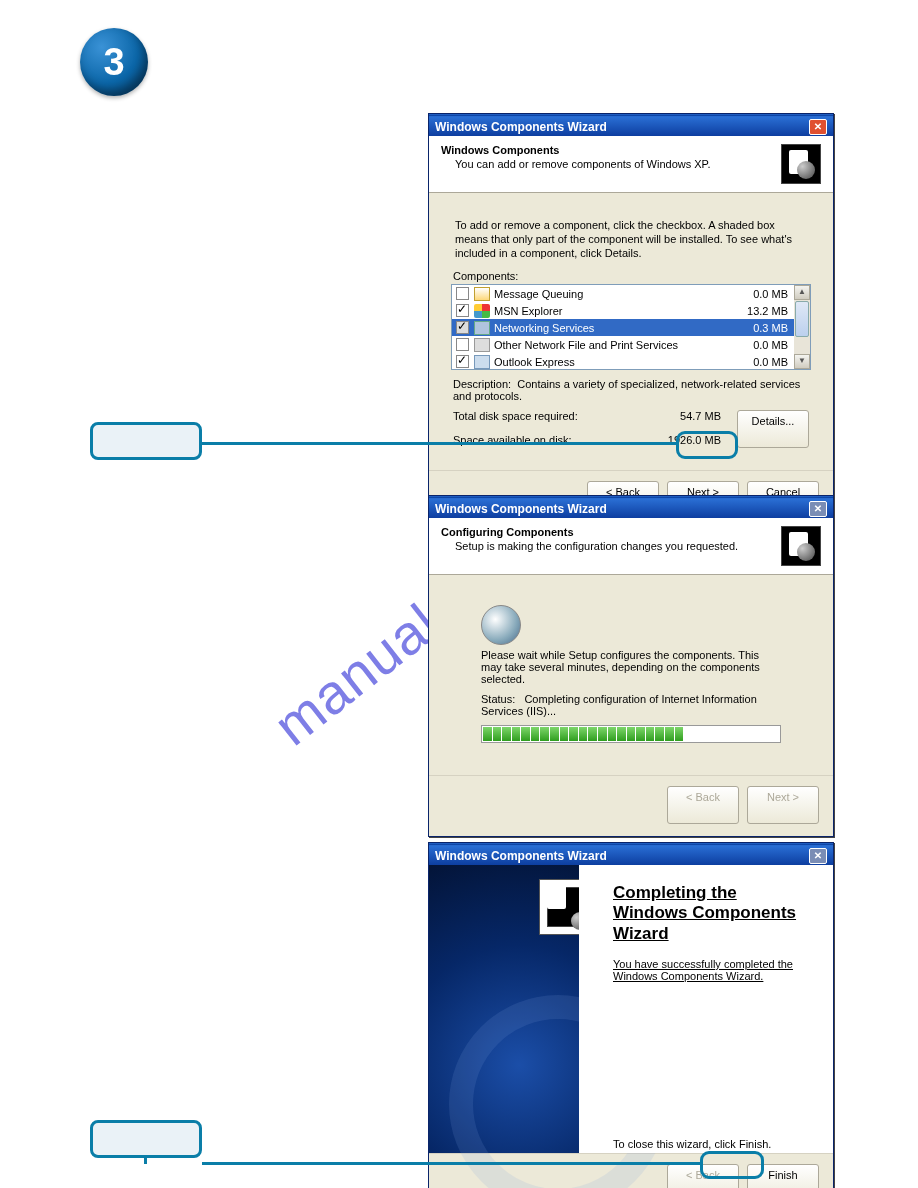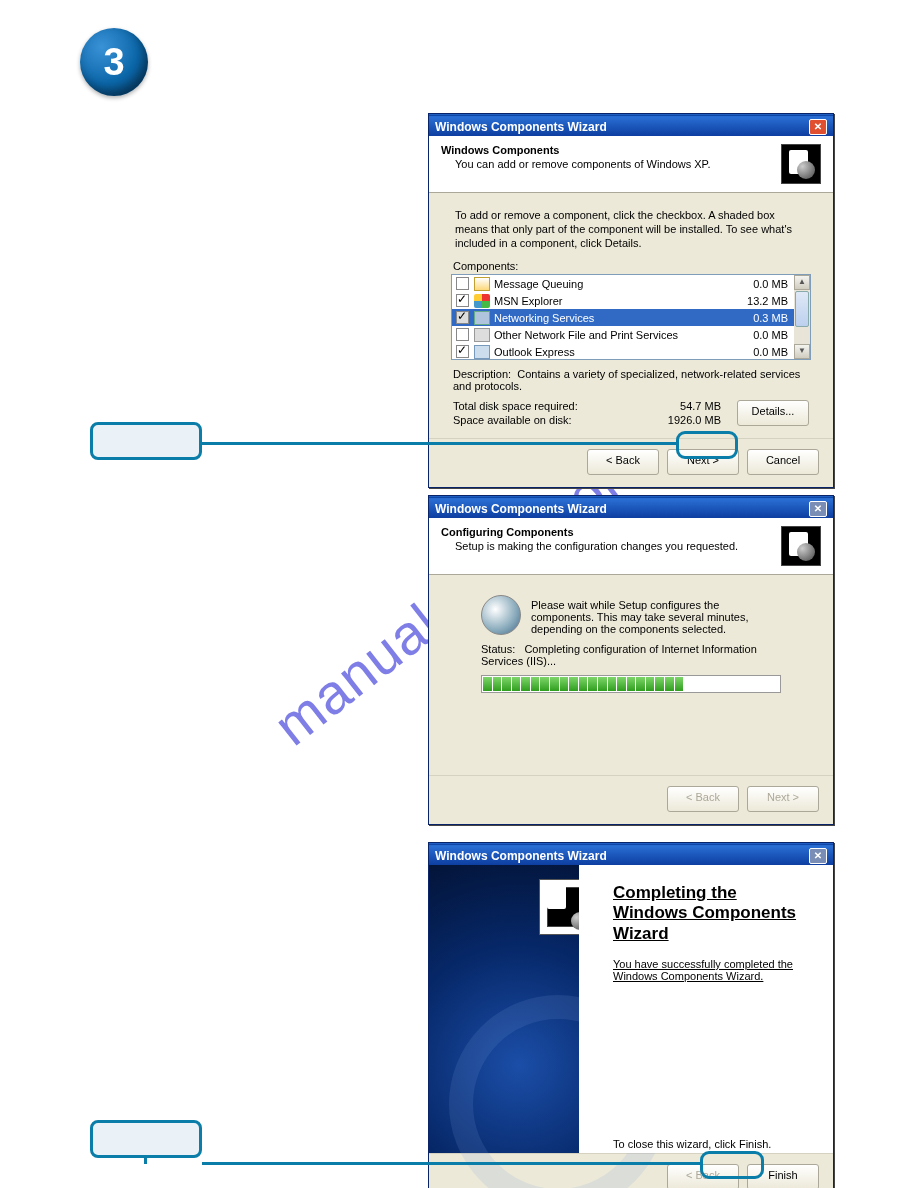--- a/index.html
+++ b/index.html
@@ -89,21 +89,21 @@
     flex-shrink: 0;
   }
   .header-icon::before {
     content:""; position:absolute; left:7px; top:5px; width:19px; height:24px;
     background:#fff; border-radius:2px;
   }
   .header-icon::after {
     content:""; position:absolute; right:5px; bottom:4px; width:18px; height:18px;
     border-radius:50%; background: radial-gradient(circle at 30% 30%, #ccc, #444);
   }
-  .dlg-body { padding: 10px 22px; }
+  .dlg-body { padding: 20px 22px; }
   .instr { margin: 6px 4px 10px 4px; line-height: 1.25; }
   .lbl { margin: 4px 2px 2px 2px; }
   .listbox {
     border: 1px solid #7f9db9;
     background: #fff;
     height: 86px;
     position: relative;
     display: flex;
   }
   .list-rows { flex: 1; overflow: hidden; }
@@ -131,25 +131,25 @@
   .row-label { flex:1; white-space:nowrap; overflow:hidden; text-overflow:ellipsis; }
   .row-size { width: 60px; text-align: right; }
   .vscroll {
     width: 16px; background: #e8e4d8;
     display: flex; flex-direction: column;
   }
   .sbtn { height: 15px; background: linear-gradient(#f4f4f0,#d0ccc0); border:1px solid #aca899; font-size:8px; text-align:center; line-height:12px; color:#555;}
   .sthumb { flex:0 0 36px; margin:1px; background: linear-gradient(#dfe8f6,#bcd0ee); border:1px solid #8aa; border-radius:2px;}
   .sfill { flex:1; }
   .desc-line { margin: 8px 2px; }
-  .disk-grid { display:grid; grid-template-columns: 180px 100px 1fr; row-gap:2px; margin: 4px 2px 2px 2px;}
+  .disk-grid { display:grid; grid-template-columns: 180px 100px 1fr; row-gap:10px; margin: 4px 2px 2px 2px;}
   .disk-grid .val { text-align:right; padding-right:12px;}
   .details-cell { grid-column:3; grid-row:1 / span 2; display:flex; justify-content:flex-end; align-items:flex-start; }
   .xp-btn {
-    min-width: 72px; height: 26px;
+    min-width: 72px; height: 38px;
     background: linear-gradient(#fff,#ece9d8);
     border: 1px solid #aca899;
     border-radius: 3px;
     font-size: 11px;
     padding: 0 10px;
     text-align: center;
     line-height: 20px;
     display:inline-block;
   }
   .xp-btn.disabled { color:#aca899; }
@@ -171,21 +171,21 @@
     border: 3px solid #0a7ea8;
     border-radius: 8px;
     background: #eaf2f7;
   }
   .callout-line {
     position: absolute;
     height: 3px;
     background: #0a7ea8;
   }
   
-  .wait-row { display:flex; gap:10px; margin: 10px 30px 8px 30px; }
+  .wait-row { display:flex; margin: 10px 30px 8px 30px; flex-direction: column; }
   .cd-icon {
     width:40px; height:40px; border-radius:50%;
     background: radial-gradient(circle at 35% 35%, #fff, #8ab 60%, #468 100%);
     border:1px solid #888; flex-shrink:0;
   }
   .status-line { margin: 6px 30px; }
   .progress-outer {
     margin: 8px 30px 10px 30px;
     height: 18px;
     border: 1px solid #999;

